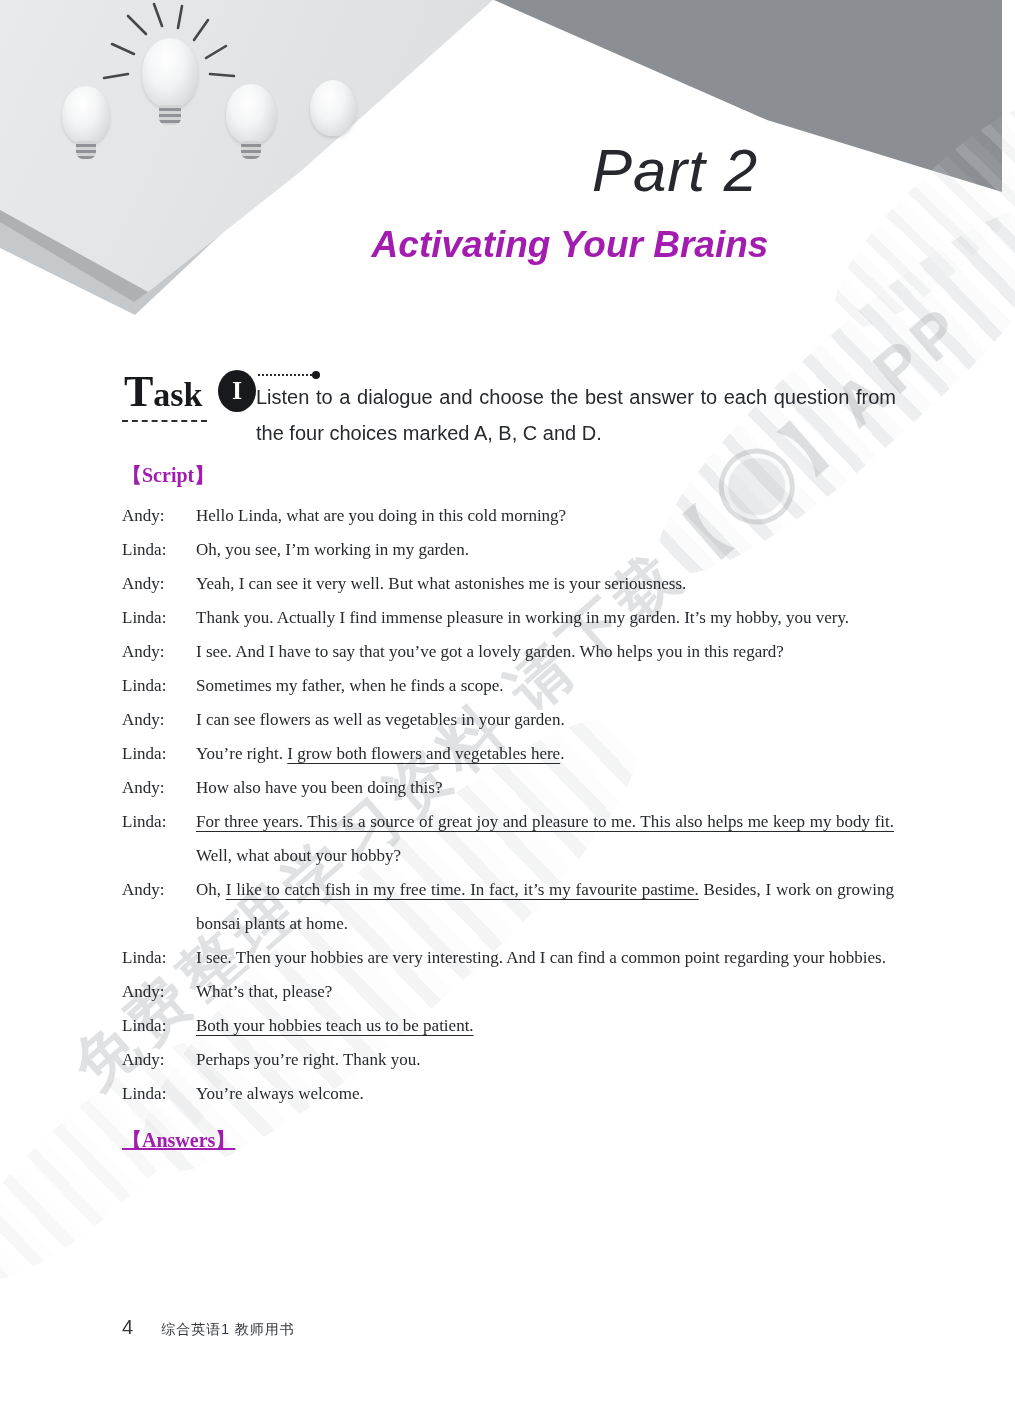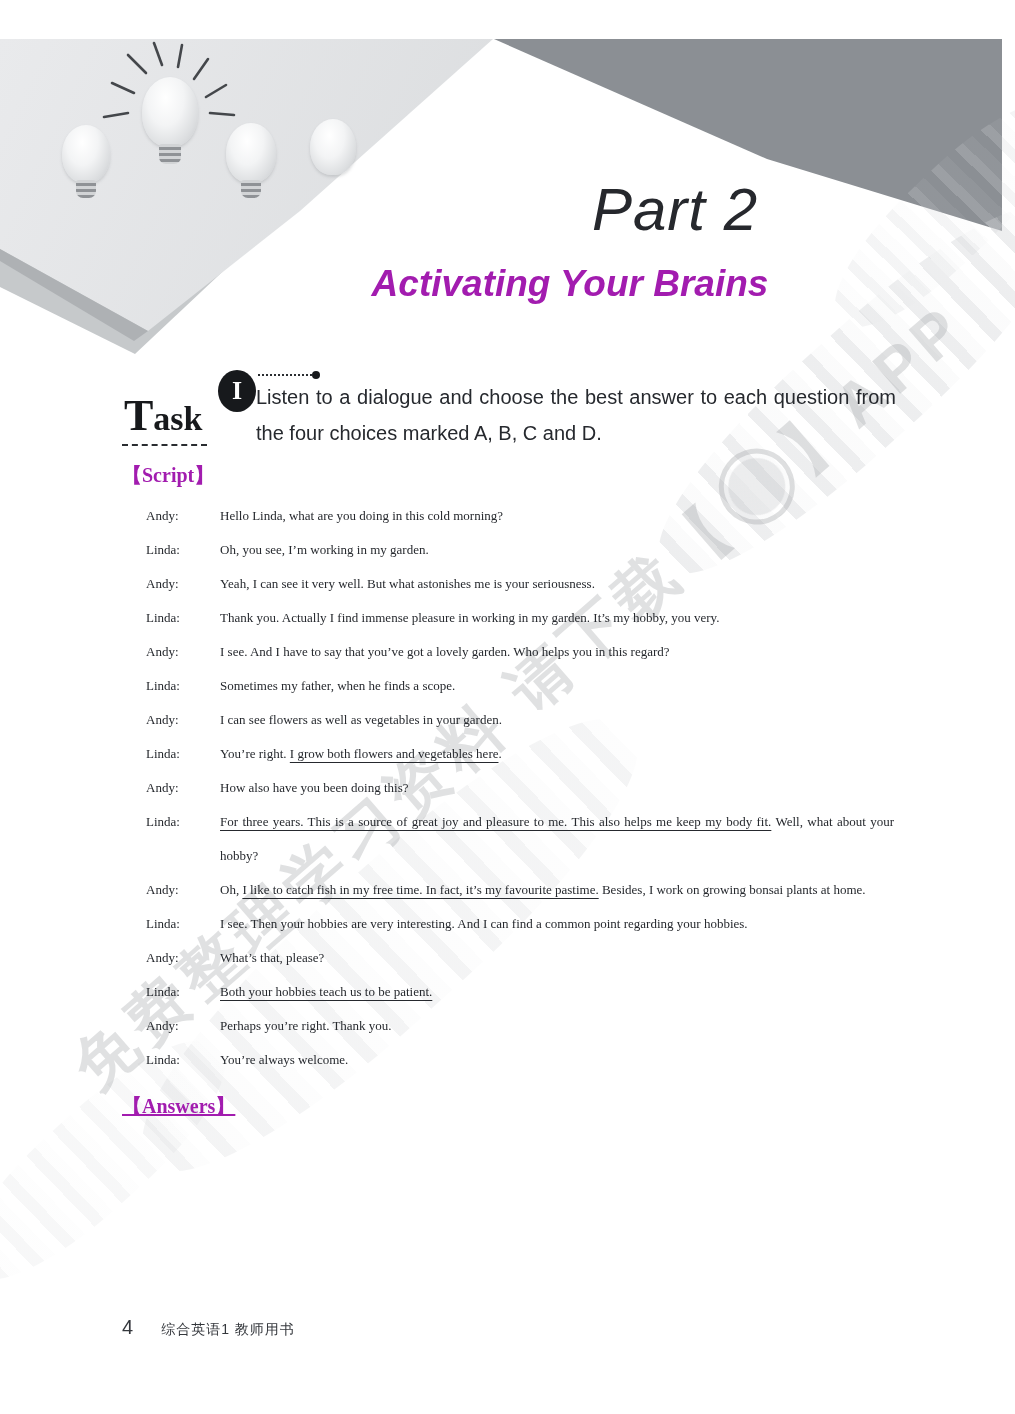--- a/index.html
+++ b/index.html
@@ -1,21 +1,21 @@
 <!DOCTYPE html>
 <html><head>
 <meta charset="utf-8">
 <style>
   html,body{margin:0;padding:0;}
   .page{
     position:relative; width:1015px; height:1414px; background:#ffffff;
     overflow:hidden; font-family:"Liberation Serif", serif; color:#26292e;
   }
   
-  .header-art{position:absolute;left:0;top:0;width:905px;height:345px;z-index:0;margin-top:39px;}
+  .header-art{position:absolute;left:0;top:0;width:905px;height:345px;z-index:0;}
   .sheet-back{position:absolute;left:0;top:0;width:1015px;height:345px;
     background:#c6c9cb;
     clip-path:polygon(0px 0px,470px 0px,135px 315px,0px 248px);}
   .sheet-front{position:absolute;left:0;top:0;width:1015px;height:345px;
     background:linear-gradient(115deg,#e9eaec 0%,#dadcde 55%,#c9cbce 100%);
     clip-path:polygon(0px 0px,493px 0px,300px 172px,148px 292px,0px 210px);}
   .sheet-edge{position:absolute;left:0;top:0;width:1015px;height:345px;
     background:#aeb1b4;
     clip-path:polygon(0px 210px,148px 292px,134px 302px,0px 222px);}
   .dark-corner{position:absolute;left:0;top:0;width:1015px;height:345px;
@@ -48,35 +48,35 @@
   .watermark{position:absolute;left:55px;top:1045px;z-index:1;
     transform:rotate(-41deg);transform-origin:left top;
     font-family:"Liberation Sans", sans-serif;font-weight:700;font-size:62px;
     letter-spacing:7px;white-space:nowrap;color:rgba(152,155,160,.30);pointer-events:none;}
   .wm-badge{display:inline-block;width:66px;height:66px;border:5px solid rgba(152,155,160,.32);
     border-radius:50%;vertical-align:-14px;margin:0 6px;
     background:radial-gradient(circle at 50% 50%, rgba(152,155,160,.18) 0 60%, transparent 62%);}
   
   .content{position:absolute;left:122px;top:366px;width:772px;z-index:2;}
   .task-block{position:relative;height:96px;}
-  .task-label{position:absolute;left:0;top:24px;
+  .task-label{position:absolute;left:0;top:0;
     font-family:"Liberation Serif", serif;font-weight:700;font-size:34px;color:#17191c;
     border-bottom:2px dashed #2a2d31;padding:0 4px 3px 2px;}
   .task-label::first-letter{font-size:44px;}
   .task-badge{position:absolute;left:96px;top:4px;width:38px;height:42px;background:#17191c;
     border-radius:50%;display:flex;align-items:center;justify-content:center;
     font-family:"Liberation Serif", serif;font-weight:700;font-size:26px;color:#ffffff;}
   .task-lead{position:absolute;left:136px;top:8px;width:54px;border-top:2px dotted #2a2d31;}
   .task-lead::after{content:"";position:absolute;right:-8px;top:-5px;width:8px;height:8px;
     background:#17191c;border-radius:50%;}
   .task-instruction{position:absolute;left:134px;top:13px;width:640px;
     font-family:"Liberation Sans", sans-serif;font-size:20px;line-height:36px;
     text-align:justify;color:#26292e;}
   .section-label{font-weight:700;font-size:20px;color:#a21caf;margin:0 0 10px 0;}
-  .dia-row{display:flex;line-height:34px;font-size:13px;margin-left:24px;}
+  .dia-row{display:flex;line-height:34px;font-size:17px;}
   .dia-speaker{flex:0 0 74px;}
   .dia-text{flex:1;text-align:justify;}
   .u{text-decoration:underline;text-decoration-thickness:1px;text-underline-offset:4px;}
   .answers-label{margin-top:16px;text-decoration:underline;}
   .answers-row{margin-top:6px;line-height:34px;font-size:17px;}
   .answers-row span{display:inline-block;width:118px;}
   
   .footer{position:absolute;left:122px;top:1316px;z-index:2;display:flex;align-items:baseline;
     font-family:"Liberation Sans", sans-serif;color:#34373c;}
   .footer .pn{font-size:20px;margin-right:28px;}

